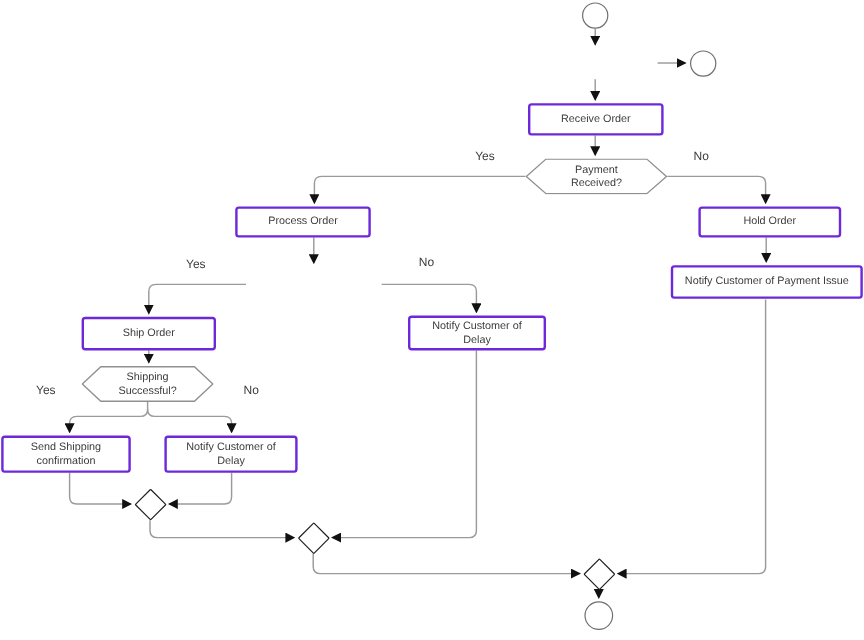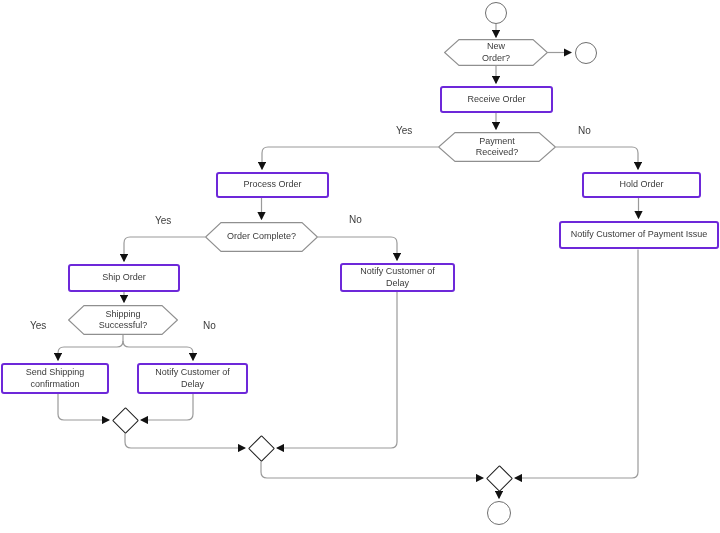--- a/index.html
+++ b/index.html
@@ -54,54 +54,41 @@
       <path d="M261,461.5 V472 Q261,478 267,478 H483" marker-end="url(#arr)"></path>
       <path d="M638,249.5 V472 Q638,478 632,478 H515" marker-end="url(#arr)"></path>
       <path d="M499,491.5 V498" marker-end="url(#arr)"></path>
     </g>
   </svg>
 
   <div class="circle" style="left:485px;top:2px;width:22px;height:22px;"></div>
   <div class="circle" style="left:575px;top:42px;width:22px;height:22px;"></div>
   <div class="circle" style="left:487px;top:501px;width:24px;height:24px;"></div>
 
-  <div class="hex" style="left:444px;top:39px;width:104px;height:27px;">
-    <svg width="104" height="27">
-        <polygon points="15,0.6 89,0.6 103.4,13.5 89,26.4 15,26.4 0.6,13.5" fill="#ffffff" stroke="#8f8f8f" stroke-width="1.1"></polygon>
-      </svg>
-    <div class="node-label">New
-Order?</div>
-  </div>
 
   <div class="hex" style="left:438px;top:132px;width:118px;height:30px;">
     <svg width="118" height="30">
         <polygon points="17,0.6 101,0.6 117.4,15 101,29.4 17,29.4 0.6,15" fill="#ffffff" stroke="#8f8f8f" stroke-width="1.1"></polygon>
       </svg>
     <div class="node-label">Payment
 Received?</div>
   </div>
 
-  <div class="hex" style="left:205px;top:222px;width:113px;height:30px;">
-    <svg width="113" height="30">
-        <polygon points="16,0.6 97,0.6 112.4,15 97,29.4 16,29.4 0.6,15" fill="#ffffff" stroke="#8f8f8f" stroke-width="1.1"></polygon>
-      </svg>
-    <div class="node-label">Order Complete?</div>
-  </div>
 
   <div class="hex" style="left:68px;top:305px;width:110px;height:30px;">
     <svg width="110" height="30">
         <polygon points="16,0.6 94,0.6 109.4,15 94,29.4 16,29.4 0.6,15" fill="#ffffff" stroke="#8f8f8f" stroke-width="1.1"></polygon>
       </svg>
     <div class="node-label">Shipping
 Successful?</div>
   </div>
 
   <div class="box" style="left:440px;top:86px;width:113px;height:27px;">Receive Order</div>
 
-  <div class="box" style="left:216px;top:172px;width:113px;height:26px;">Process Order</div>
+  <div class="box" style="left:196px;top:172px;width:113px;height:26px;">Process Order</div>
 
   <div class="box" style="left:582px;top:172px;width:119px;height:26px;">Hold Order</div>
 
   <div class="box" style="left:559px;top:221px;width:160px;height:28px;">Notify Customer of Payment Issue</div>
 
   <div class="box" style="left:68px;top:264px;width:112px;height:28px;">Ship Order</div>
 
   <div class="box" style="left:340px;top:263px;width:115px;height:29px;">Notify Customer of
 Delay</div>
 

